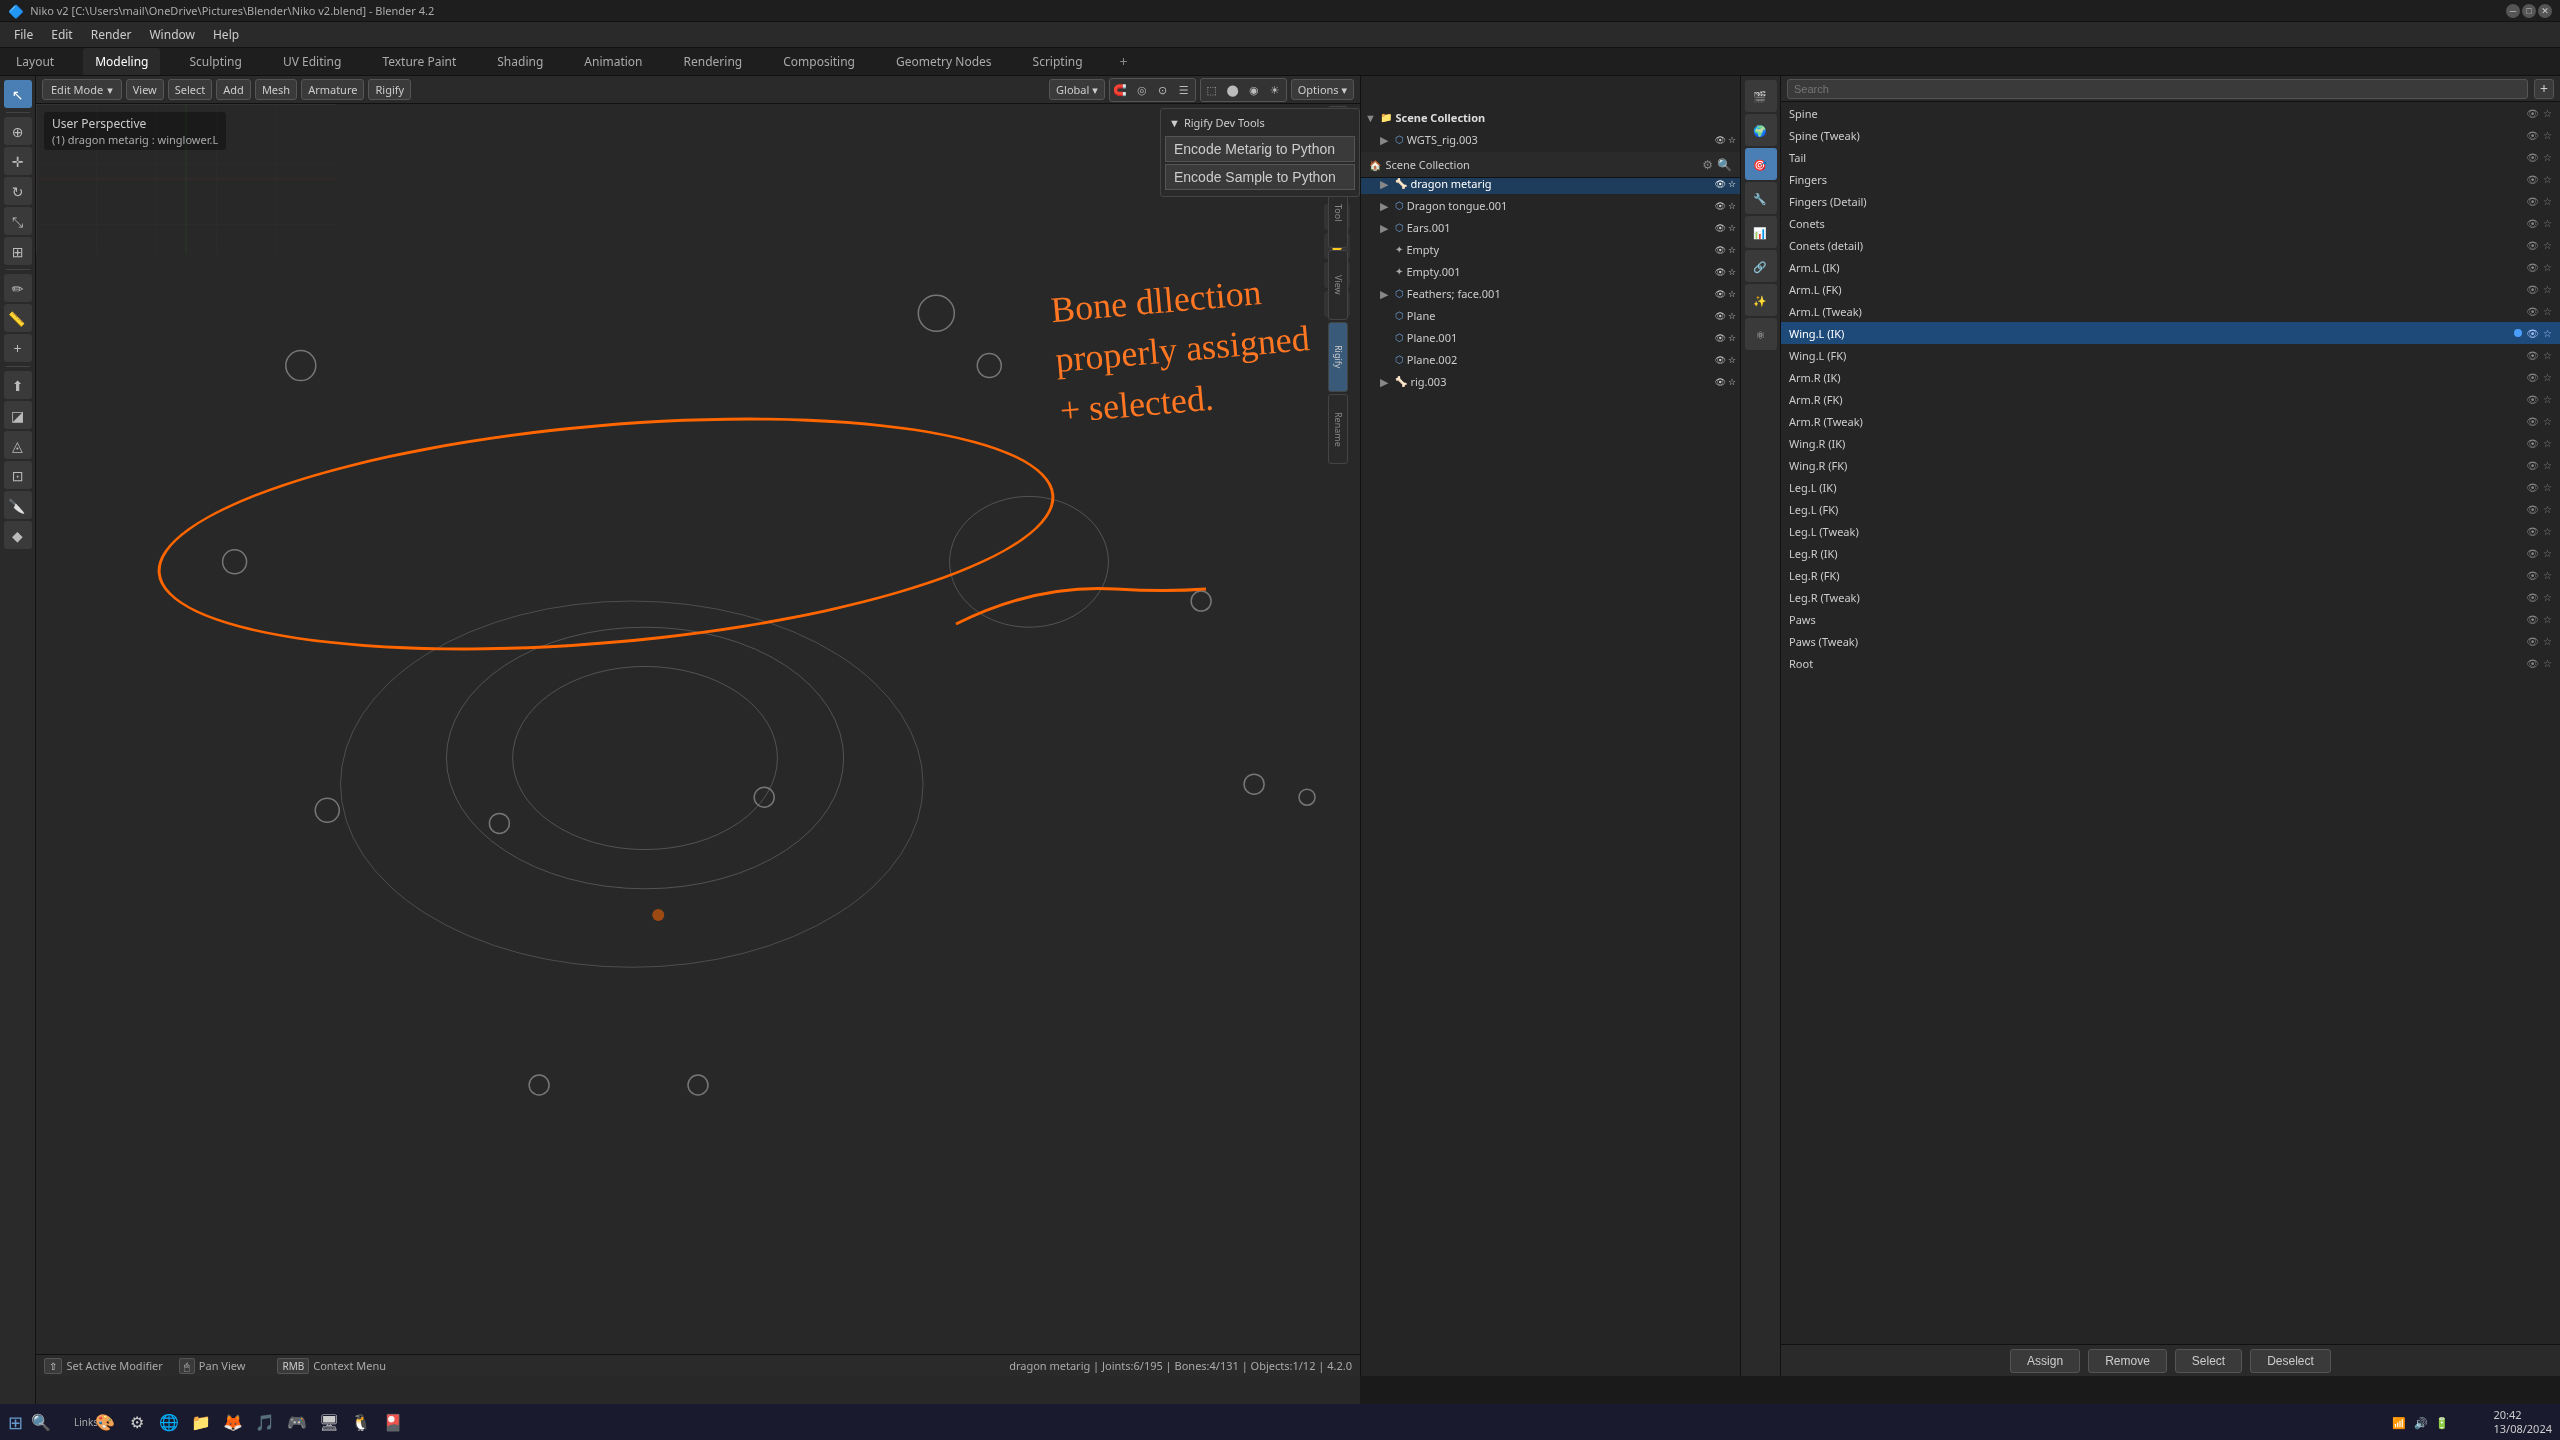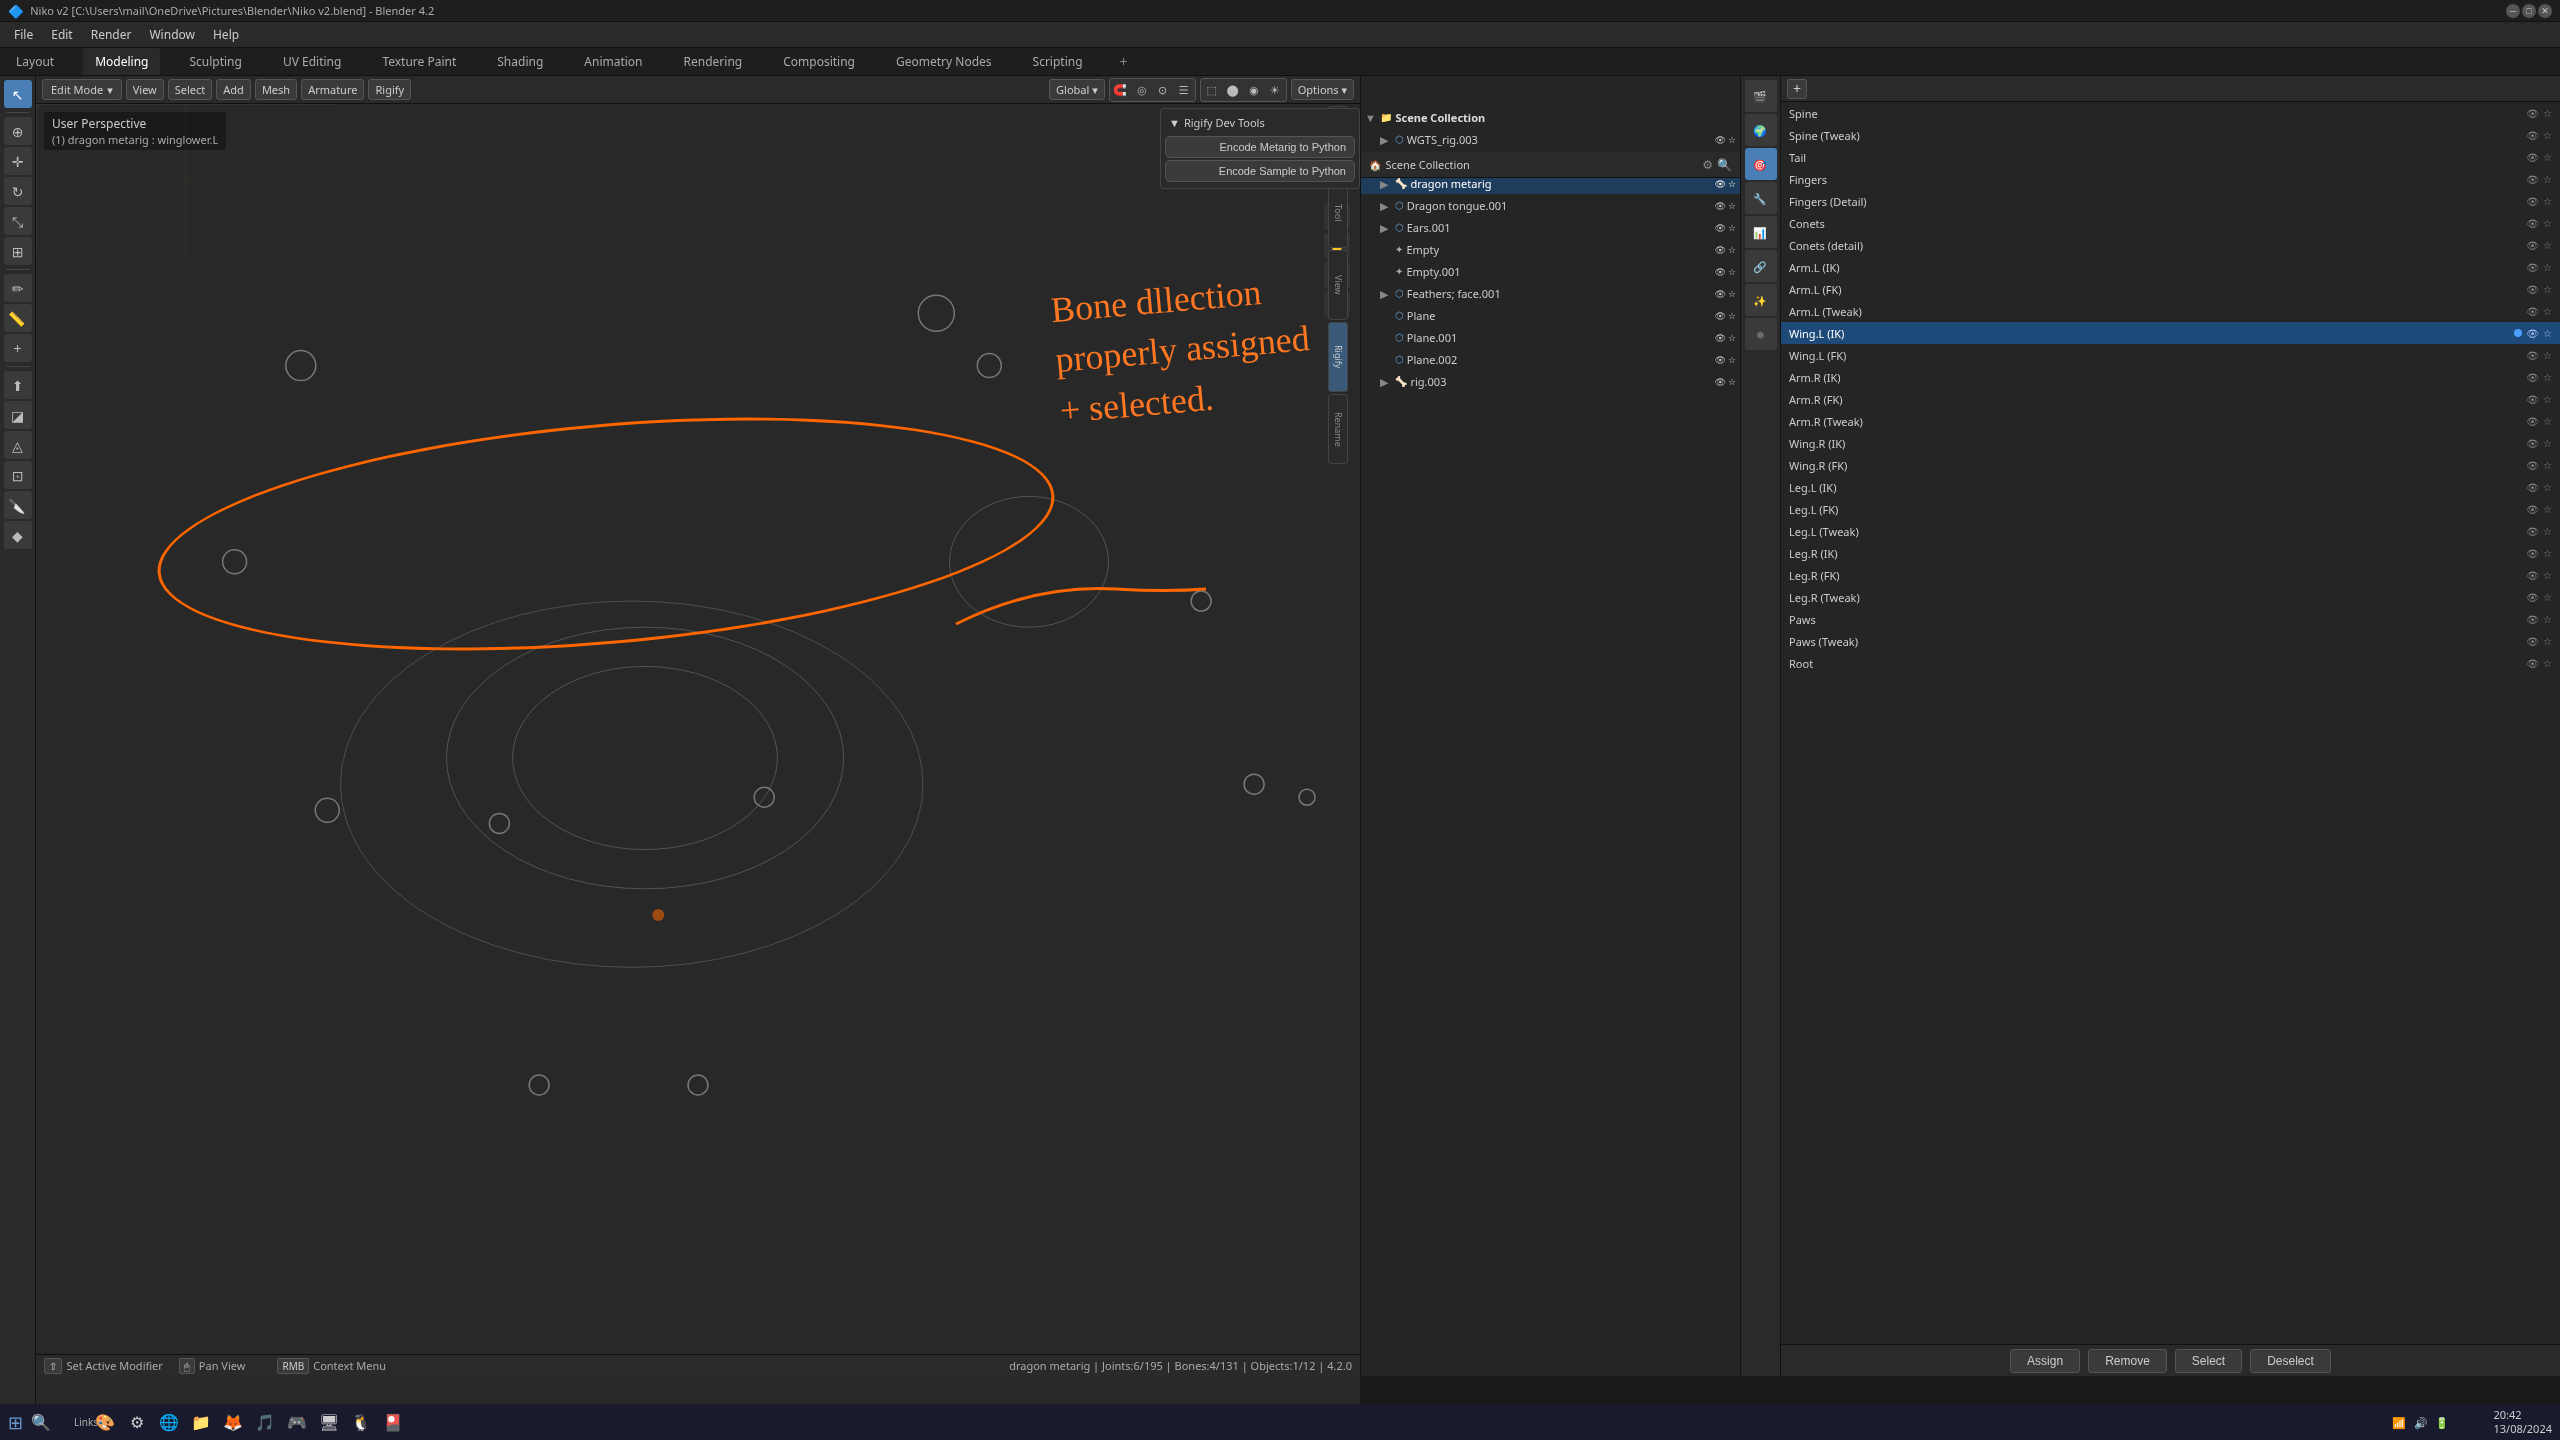--- a/index.html
+++ b/index.html
@@ -350,25 +350,25 @@
       display: flex;
       align-items: center;
       gap: 4px;
       margin-bottom: 4px;
     }
     .rdt-btn {
       width: 100%;
       padding: 4px 8px;
       background: #3a3a3a;
       border: 1px solid #555;
-      border-radius: 5px;
-      font-size: 11px;
-      color: #ccc;
-      cursor: pointer;
-      text-align: right;
+      border-radius: 0;
+      font-size: 14px;
+      color: #ccc;
+      cursor: pointer;
+      text-align: left;
       margin-bottom: 2px;
     }
 
     
     #right-vtabs {
       position: absolute;
       right: 1210px;
       top: 106px;
       width: 22px;
       display: flex;
@@ -914,20 +914,21 @@
     <div class="prop-tab active">🎯</div>
     <div class="prop-tab">🔧</div>
     <div class="prop-tab">📊</div>
     <div class="prop-tab">🔗</div>
     <div class="prop-tab">✨</div>
     <div class="prop-tab">⚛</div>
   </div>
 
   <div id="bone-collection-panel">
     <div id="bcp-header">
+      <input id="bcp-search" type="text" placeholder="Search" style="">
       <div id="bcp-add-btn">+</div>
     </div>
     <div id="bcp-content">
       <div class="bc-item">
         <span class="bc-item-label">Spine</span>
         <div class="bc-item-actions">
           <span style="font-size:10px;color:#888;">👁</span>
           <span style="font-size:10px;color:#888;">☆</span>
         </div>
       </div>

